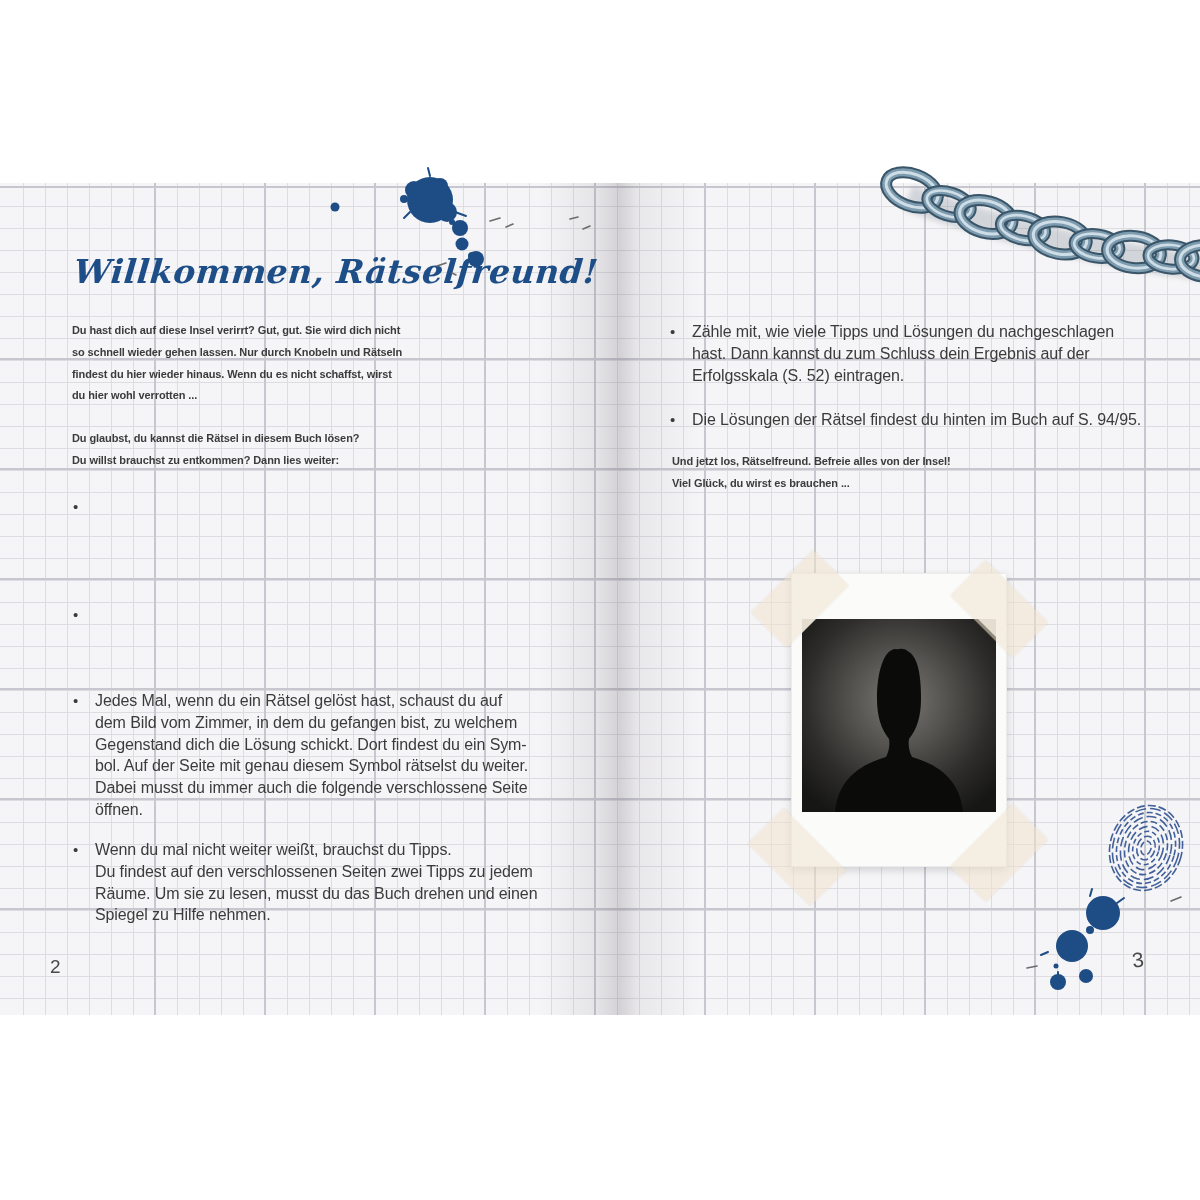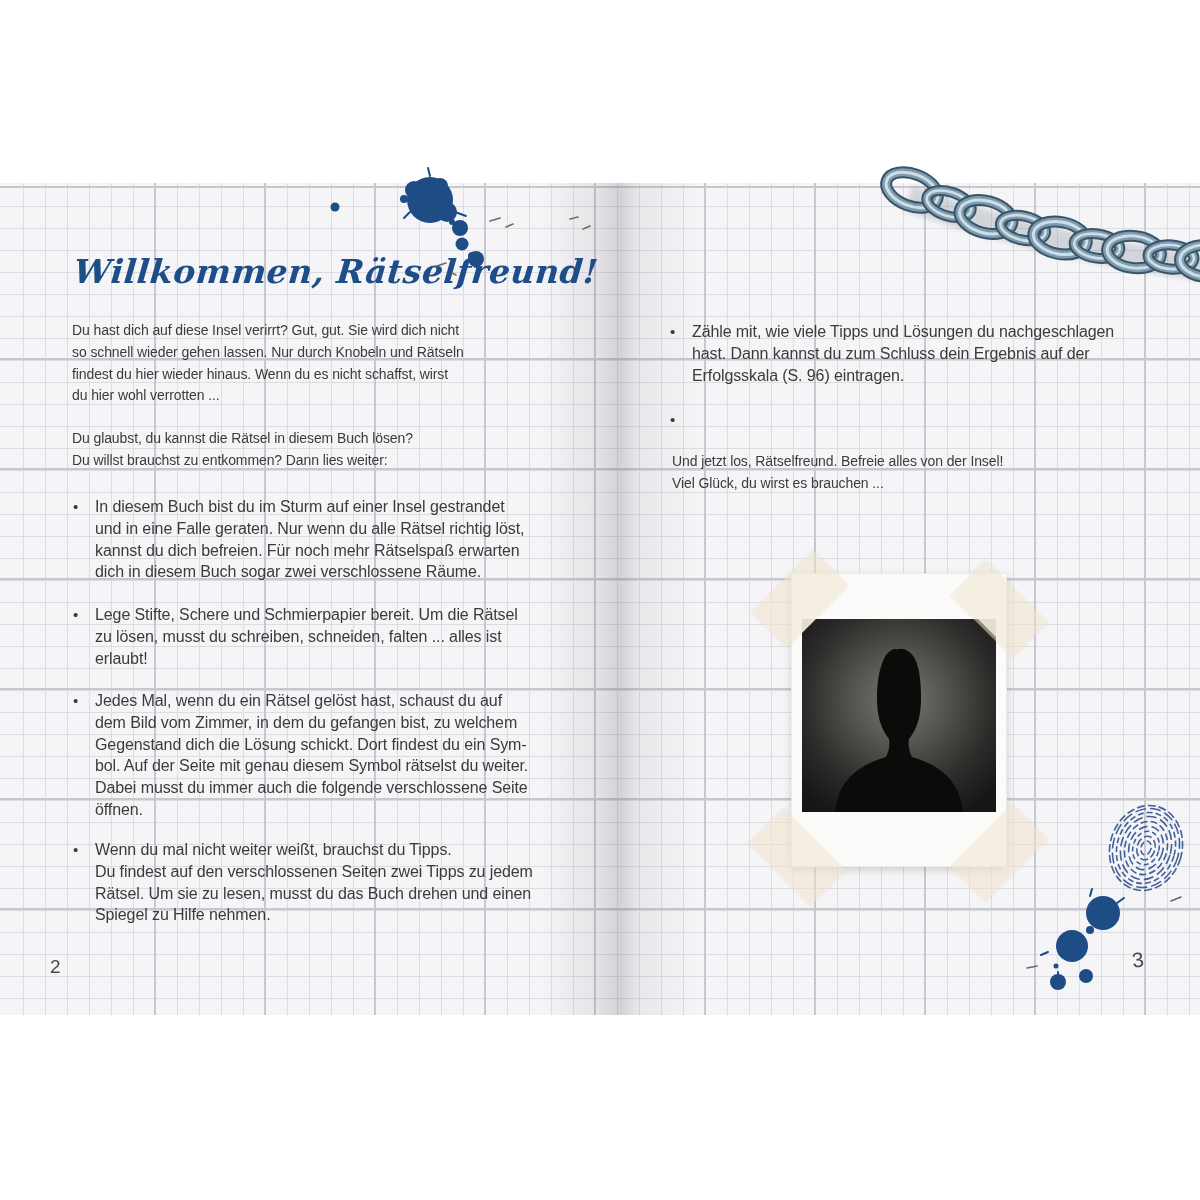--- a/index.html
+++ b/index.html
@@ -25,22 +25,22 @@
     pointer-events:none;
   }
   
   .title{
     position:absolute;left:74px;top:252px;
     font-family:"DejaVu Serif",serif;font-style:italic;font-weight:bold;
     font-size:33px;color:#1d4e87;letter-spacing:0.5px;transform:skewX(-5deg);
     white-space:nowrap;
   }
   .body-text{
-    position:absolute;color:#3b3b3b;font-size:14px;line-height:21.8px;
-    letter-spacing:-0.1px;white-space:pre-line;
+    position:absolute;color:#3b3b3b;font-size:11px;line-height:21.8px;
+    letter-spacing:-0.1px;white-space:pre-line;font-weight:bold;
   }
   .para-l{left:72px;width:512px;}
   .bullet{position:absolute;display:flex;}
   .bullet .marker{width:22px;flex:0 0 22px;color:#3b3b3b;font-size:15px;line-height:21.8px;}
   .bullet .btxt{color:#3b3b3b;font-size:16px;line-height:21.8px;letter-spacing:-0.1px;white-space:pre-line;}
   .bullet-l{left:73px;width:512px;}
   .bullet-r{left:670px;width:500px;}
   .para-r{left:672px;width:490px;}
   .pagenum{position:absolute;color:#4a4a4a;font-size:19px;}
   .pagenum-right{transform:rotate(-7deg);font-size:21px;}
@@ -68,58 +68,52 @@
 
 <div class="body-text para-l" style="top:320px;">Du hast dich auf diese Insel verirrt? Gut, gut. Sie wird dich nicht
 so schnell wieder gehen lassen. Nur durch Knobeln und Rätseln
 findest du hier wieder hinaus. Wenn du es nicht schaffst, wirst
 du hier wohl verrotten ...</div>
 <div class="body-text para-l" style="top:428px;">Du glaubst, du kannst die Rätsel in diesem Buch lösen?
 Du willst brauchst zu entkommen? Dann lies weiter:</div>
 
 <div class="bullet bullet-l" style="top:496px;">
   <span class="marker">•</span>
-  <span class="btxt">In diesem Buch bist du im Sturm auf einer Insel gestrandet
-und in eine Falle geraten. Nur wenn du alle Rätsel richtig löst,
-kannst du dich befreien. Für noch mehr Rätselspaß erwarten
-dich in diesem Buch sogar zwei verschlossene Räume.</span>
 </div>
 <div class="bullet bullet-l" style="top:604px;">
   <span class="marker">•</span>
-  <span class="btxt">Lege Stifte, Schere und Schmierpapier bereit. Um die Rätsel
-zu lösen, musst du schreiben, schneiden, falten ... alles ist
-erlaubt!</span>
 </div>
 <div class="bullet bullet-l" style="top:690px;">
   <span class="marker">•</span>
   <span class="btxt">Jedes Mal, wenn du ein Rätsel gelöst hast, schaust du auf
 dem Bild vom Zimmer, in dem du gefangen bist, zu welchem
 Gegenstand dich die Lösung schickt. Dort findest du ein Sym-
 bol. Auf der Seite mit genau diesem Symbol rätselst du weiter.
 Dabei musst du immer auch die folgende verschlossene Seite
 öffnen.</span>
 </div>
 <div class="bullet bullet-l" style="top:839px;">
   <span class="marker">•</span>
   <span class="btxt">Wenn du mal nicht weiter weißt, brauchst du Tipps.
 Du findest auf den verschlossenen Seiten zwei Tipps zu jedem
-Rätsel. Um sie zu lesen, musst du das Buch drehen und einen
+Räume. Um sie zu lesen, musst du das Buch drehen und einen
 Spiegel zu Hilfe nehmen.</span>
 </div>
 
 <div class="pagenum" style="left:50px;top:956px;">2</div>
 
 <div class="bullet bullet-r" style="top:321px;">
   <span class="marker">•</span>
   <span class="btxt">Zähle mit, wie viele Tipps und Lösungen du nachgeschlagen
 hast. Dann kannst du zum Schluss dein Ergebnis auf der
-Erfolgsskala (S. 96) eintragen.</span>
+Erfolgsskala (S. 52) eintragen.</span>
 </div>
 <div class="bullet bullet-r" style="top:409px;">
   <span class="marker">•</span>
+  <span class="btxt">Die Lösungen der Rätsel findest du hinten im Buch auf S. 94/95.</span>
 </div>
 <div class="body-text para-r" style="top:451px;">Und jetzt los, Rätselfreund. Befreie alles von der Insel!
 Viel Glück, du wirst es brauchen ...</div>
 
 <div class="pagenum pagenum-right" style="left:1132px;top:948px;">3</div>
 
 <div class="tape" style="left:756px;top:574px;transform:rotate(-45deg);"></div>
 <div class="tape" style="left:955px;top:584px;transform:rotate(45deg);"></div>
 <div class="tape" style="left:753px;top:832px;transform:rotate(45deg);"></div>
 <div class="tape" style="left:955px;top:828px;transform:rotate(-45deg);"></div>

